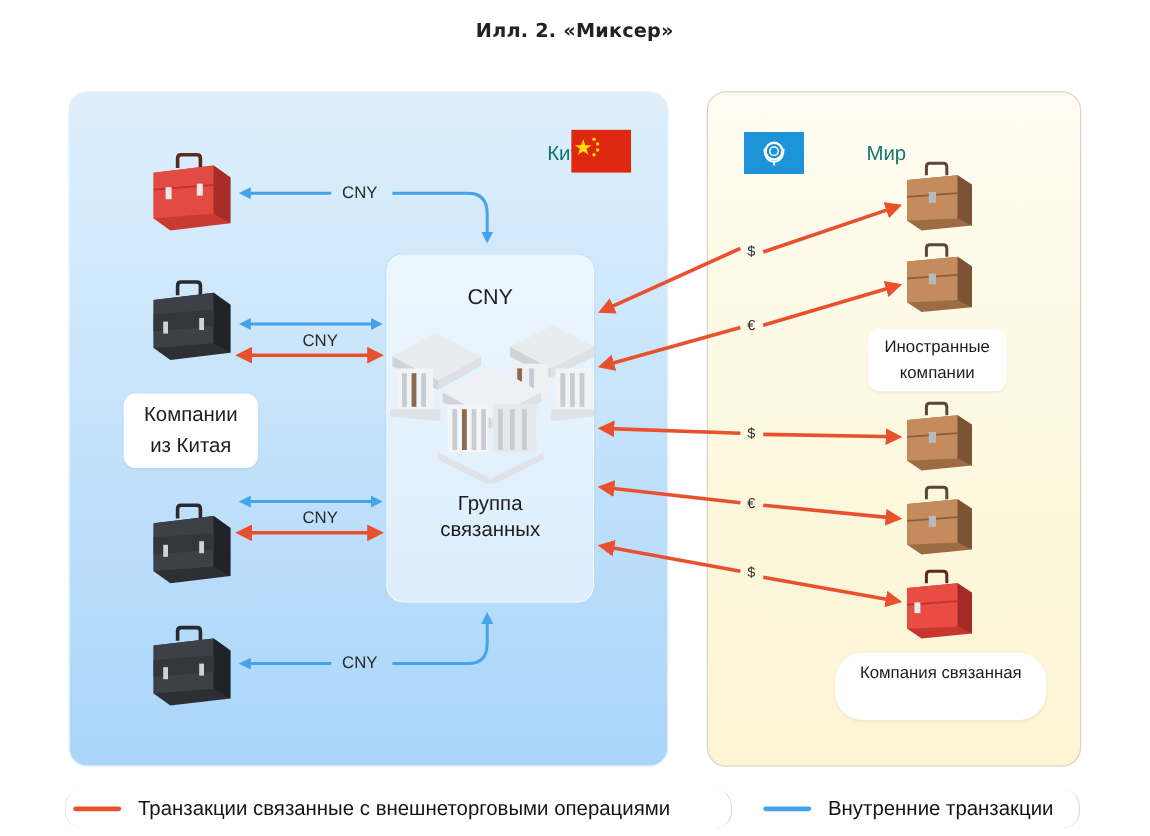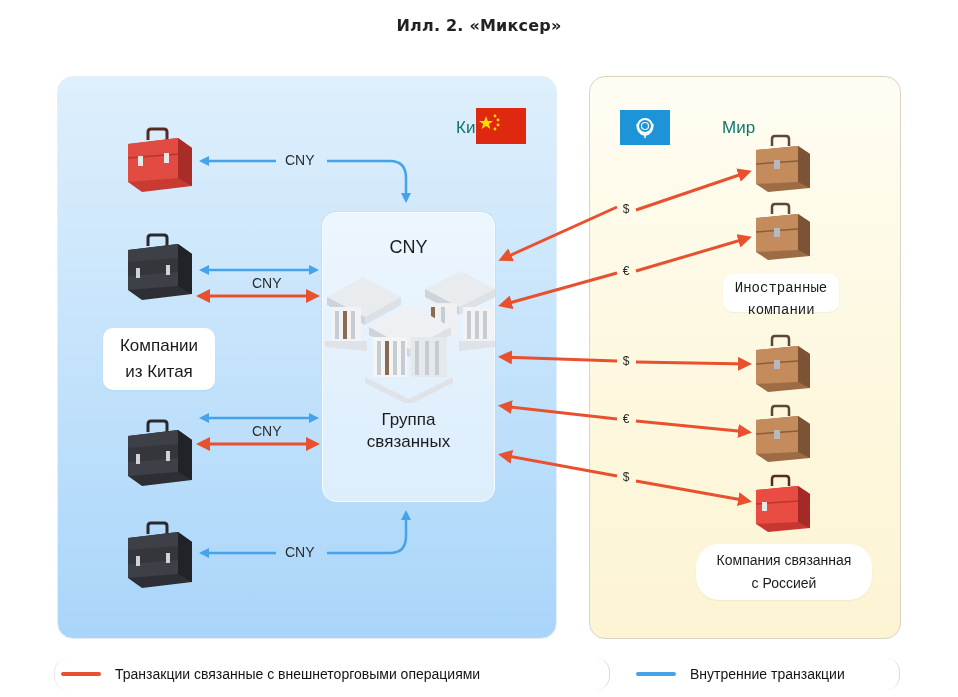--- a/index.html
+++ b/index.html
@@ -38,21 +38,21 @@
     .cur {
       position: absolute; font-size: 12px; color: #2b2b2b; text-align: center; width: 16px;
     }
 
     .label-box {
       position: absolute; background: #ffffff; border-radius: 10px;
       text-align: center; color: #1c1c1c;
       box-shadow: 0 1px 2px rgba(0,0,0,0.05);
     }
     .lb-china { left: 103px; top: 328px; width: 112px; height: 62px; font-size: 17px; line-height: 26px; padding-top: 5px; }
-    .lb-foreign { left: 723px; top: 274px; width: 116px; height: 38px; font-size: 14px; line-height: 22px; padding-top: 3px; font-family: Liberation Mono, monospace; }
+    .lb-foreign { left: 723px; top: 274px; width: 116px; height: 52px; font-size: 14px; line-height: 22px; padding-top: 3px; }
     .lb-russia { left: 696px; top: 544px; width: 176px; height: 56px; font-size: 14px; line-height: 23px; padding-top: 5px; border-radius: 23px; }
 
     .bank-card {
       position: absolute; left: 322px; top: 212px; width: 173px; height: 290px;
       border-radius: 14px; background: linear-gradient(180deg, #ecf6fe 0%, #dcedfc 100%);
       border: 1.5px solid #f6fbff;
       box-shadow: 0 0 0 1px rgba(190,215,235,0.5);
     }
     .bank-cny { position: absolute; left: 0; top: 24px; width: 100%; text-align: center; font-size: 18px; color: #1d1d1d; }
     .bank-caption {
@@ -63,21 +63,21 @@
 
     .case { position: absolute; }
 
     .legend {
       position: absolute; top: 658px; height: 32px; display: flex; align-items: center;
       border-radius: 14px; border-right: 1px solid #d8d8d8;
     }
     .legend-trade { left: 54px; width: 556px; border-left: 1px solid #e8e8e8; }
     .legend-internal { left: 630px; width: 270px; }
     .legend-swatch { width: 40px; height: 4px; border-radius: 2px; margin-left: 6px; margin-right: 14px; }
-    .legend-text { font-size: 14px; color: #141414; white-space: nowrap; }
+    .legend-text { font-size: 17px; color: #141414; white-space: nowrap; }
   </style>
 </head>
 <body>
 
 <div class="title">Илл. 2. «Миксер»</div>
 
 <div class="panel panel-china"></div>
 <div class="panel panel-world"></div>
 
 <div class="region-label" style="left:413px; top:118px;">Китай</div>
@@ -307,21 +307,20 @@
 <div class="label-box lb-china">
   <div>Компании</div>
   <div>из Китая</div>
 </div>
 <div class="label-box lb-foreign">
   <div>Иностранные</div>
   <div>компании</div>
 </div>
 <div class="label-box lb-russia">
   <div>Компания связанная</div>
-  <div>с Россией</div>
 </div>
 
 <div class="legend legend-trade">
   <div class="legend-swatch" style="background:#e8502e;"></div>
   <div class="legend-text">Транзакции связанные с внешнеторговыми операциями</div>
 </div>
 <div class="legend legend-internal">
   <div class="legend-swatch" style="background:#45a3ec;"></div>
   <div class="legend-text">Внутренние транзакции</div>
 </div>

